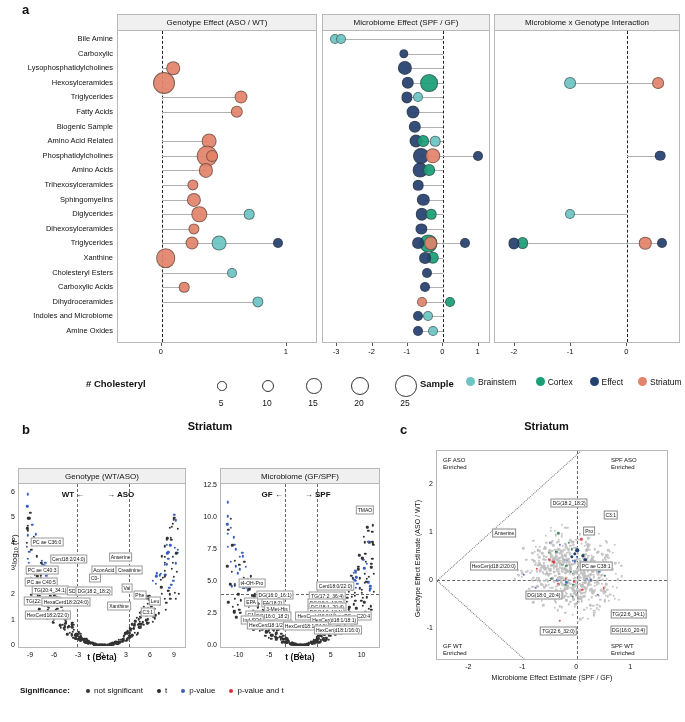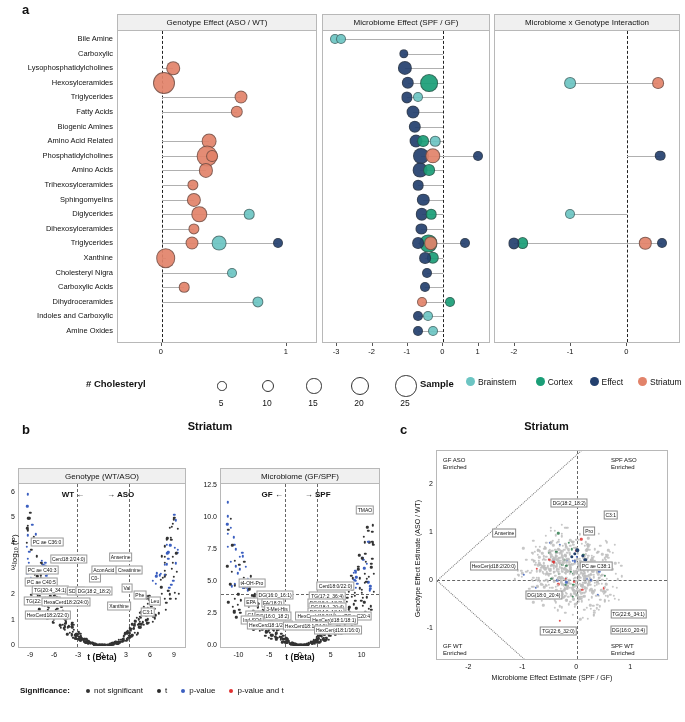--- a/index.html
+++ b/index.html
@@ -49,34 +49,34 @@
 
 <div id="panelA">
   <div class="panel-label" style="left:22px;top:2px;">a</div>
   <div id="a-ylabels">
       <div class="ylab" style="right:572px;top:38px;">Bile Amine</div>
       <div class="ylab" style="right:572px;top:52.6px;">Carboxylic</div>
       <div class="ylab" style="right:572px;top:67.2px;">Lysophosphatidylcholines</div>
       <div class="ylab" style="right:572px;top:81.8px;">Hexosylceramides</div>
       <div class="ylab" style="right:572px;top:96.4px;">Triglycerides</div>
       <div class="ylab" style="right:572px;top:111px;">Fatty Acids</div>
-      <div class="ylab" style="right:572px;top:125.6px;">Biogenic Amines</div>
+      <div class="ylab" style="right:572px;top:125.6px;">Biogenic Sample</div>
       <div class="ylab" style="right:572px;top:140.2px;">Amino Acid Related</div>
       <div class="ylab" style="right:572px;top:154.8px;">Phosphatidylcholines</div>
       <div class="ylab" style="right:572px;top:169.4px;">Amino Acids</div>
       <div class="ylab" style="right:572px;top:184px;">Trihexosylceramides</div>
       <div class="ylab" style="right:572px;top:198.6px;">Sphingomyelins</div>
       <div class="ylab" style="right:572px;top:213.2px;">Diglycerides</div>
       <div class="ylab" style="right:572px;top:227.79999999999998px;">Dihexosylceramides</div>
       <div class="ylab" style="right:572px;top:242.4px;">Triglycerides</div>
       <div class="ylab" style="right:572px;top:257px;">Xanthine</div>
-      <div class="ylab" style="right:572px;top:271.6px;">Cholesteryl Nigra</div>
+      <div class="ylab" style="right:572px;top:271.6px;">Cholesteryl Esters</div>
       <div class="ylab" style="right:572px;top:286.2px;">Carboxylic Acids</div>
       <div class="ylab" style="right:572px;top:300.8px;">Dihydroceramides</div>
-      <div class="ylab" style="right:572px;top:315.4px;">Indoles and Carboxylic</div>
+      <div class="ylab" style="right:572px;top:315.4px;">Indoles and Microbiome</div>
       <div class="ylab" style="right:572px;top:330px;">Amine Oxides</div>
     </div>
   <div id="a-facets">
       <div class="facet-title" style="left:117px;width:200px;">Genotype Effect (ASO / WT)</div>
       <div class="facet-body" style="left:117px;top:30px;width:200px;height:312.59999999999997px;">
         <div class="zeroline" style="left:43.74999999999999px;"></div>
         <div class="seg" style="left:43.74999999999999px;top:37.2px;width:11.25px;"></div>
         <div class="seg" style="left:43.74999999999999px;top:51.8px;width:2.500000000000007px;"></div>
         <div class="seg" style="left:43.74999999999999px;top:66.4px;width:78.75px;"></div>
         <div class="seg" style="left:43.74999999999999px;top:81px;width:74.99999999999997px;"></div>

